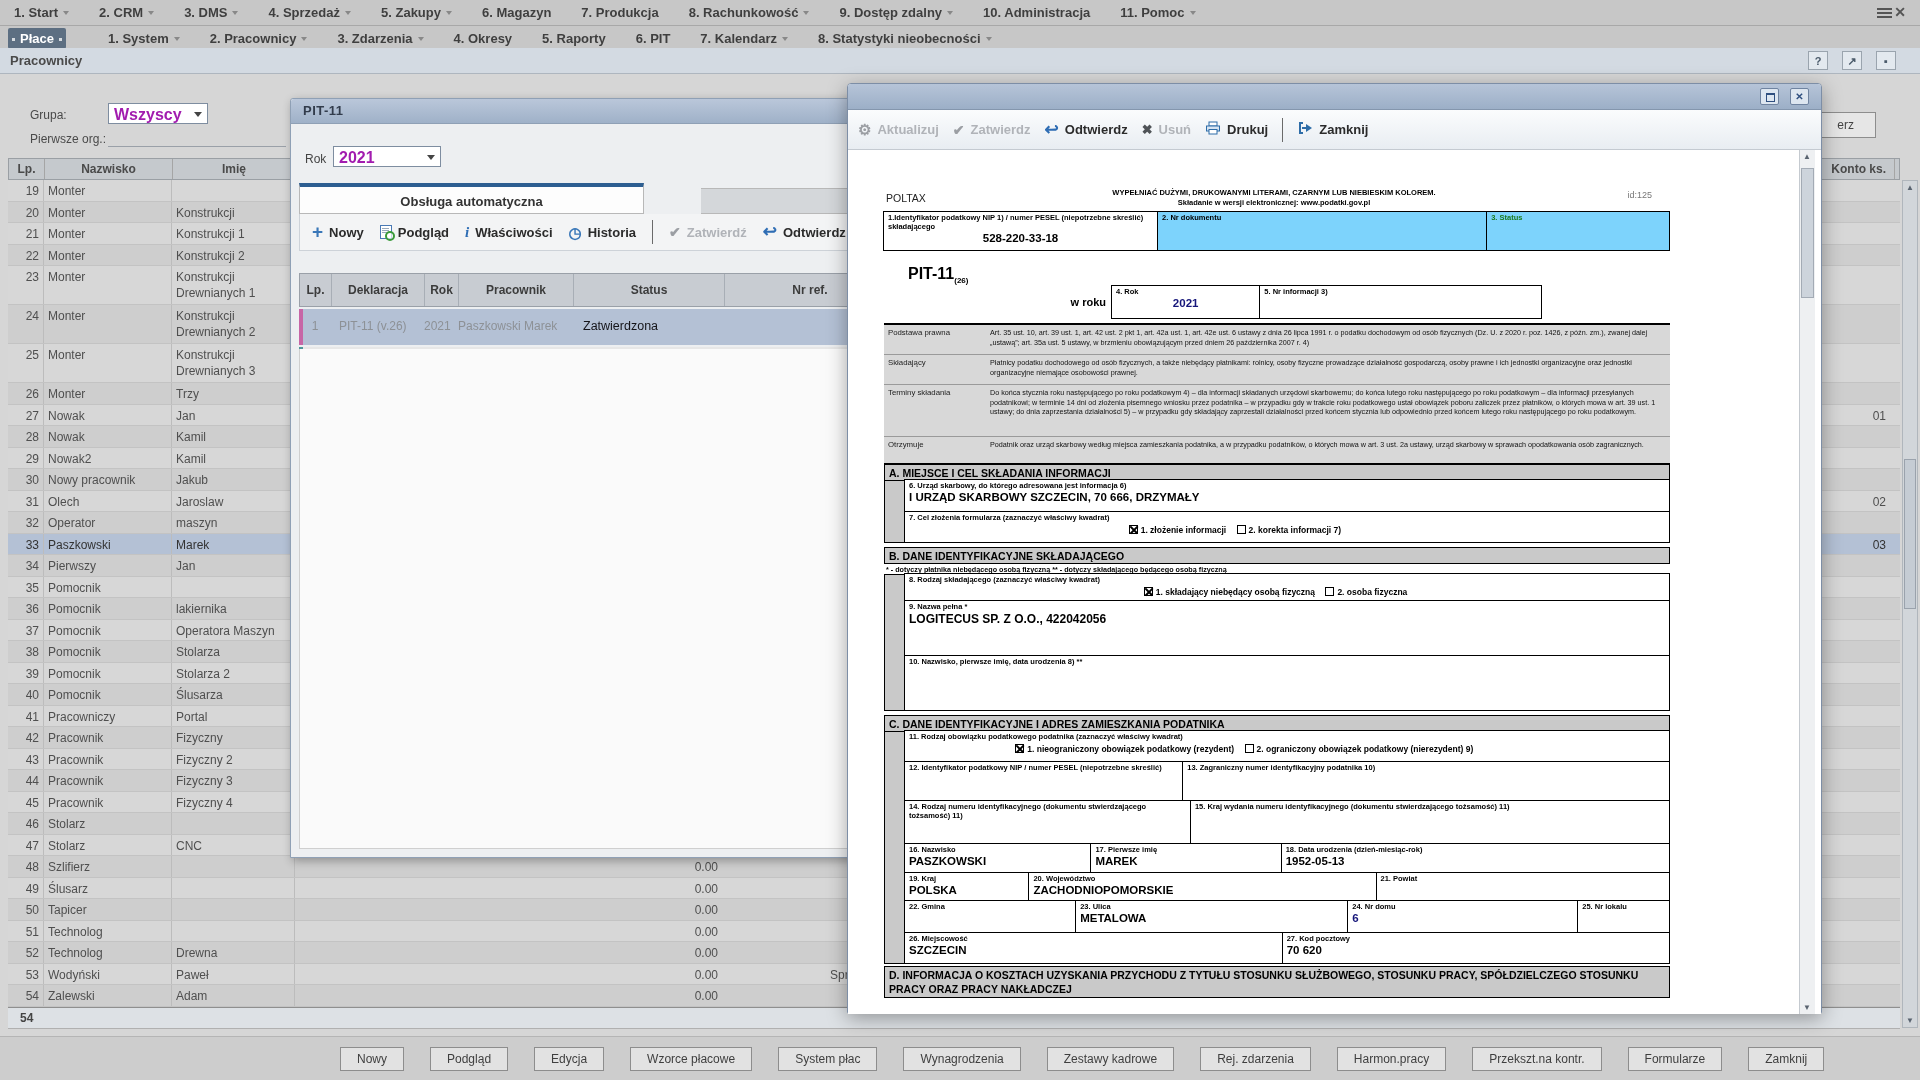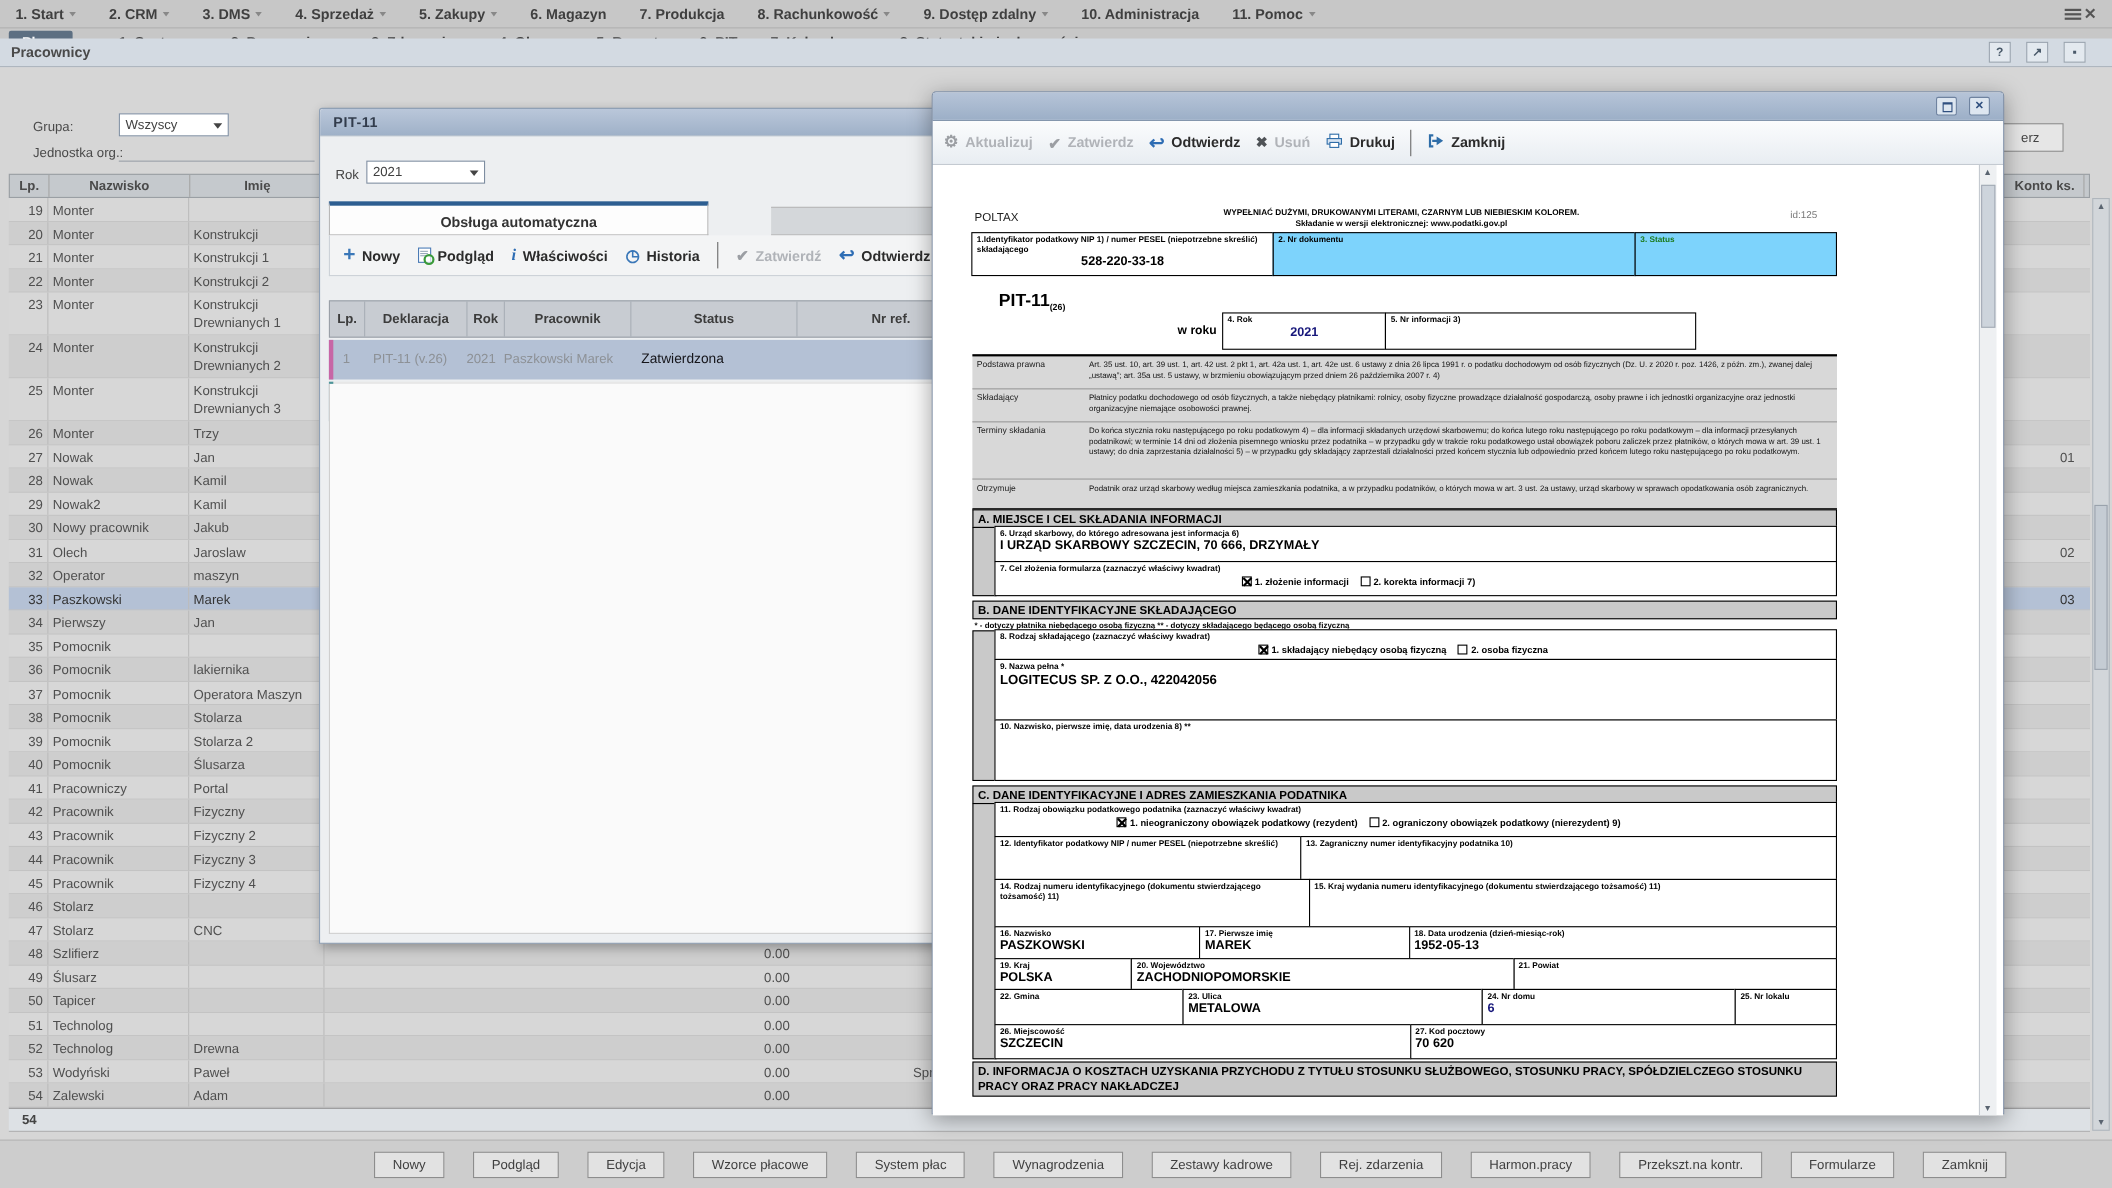--- a/index.html
+++ b/index.html
@@ -14,29 +14,29 @@
   .mitem{display:flex;align-items:center;gap:5px;font-size:13px;font-weight:600;color:#3f3f3f;cursor:default;white-space:nowrap;}
   .caret{width:0;height:0;border-left:3.5px solid transparent;border-right:3.5px solid transparent;border-top:4px solid #888;margin-top:1px;}
   .module-chip{background:#5d6f82;color:#fff;font-size:13px;font-weight:700;padding:3px 12px;border-radius:2px;position:relative;margin-right:12px;}
   .module-chip::before,.module-chip::after{content:"";position:absolute;top:10px;width:3px;height:3px;background:rgba(255,255,255,.75);}
   .module-chip::before{left:4px;} .module-chip::after{right:4px;}
   .hamburger{position:absolute;right:28px;top:8px;width:15px;height:10px;border-top:2px solid #555;border-bottom:2px solid #555;}
   .hamburger::before{content:"";position:absolute;left:0;right:0;top:2px;height:2px;background:#555;}
   .bar2-close{position:absolute;right:14px;top:4px;font-size:14px;color:#555;font-weight:700;}
 
   
-  .panel-head{position:absolute;left:0;top:35px;width:1920px;height:26px;background:#d3dae2;border-bottom:1px solid #aeb6bf;}
+  .panel-head{position:absolute;left:0;top:48px;width:1920px;height:26px;background:#d3dae2;border-bottom:1px solid #aeb6bf;}
   .panel-title{position:absolute;left:10px;top:5px;font-size:13px;font-weight:700;color:#4a4a4a;}
   .ph-ic{position:absolute;top:3px;width:20px;height:19px;border:1px solid #9aa4ae;background:#e3e9ef;
     font-size:11px;color:#4a5a6a;text-align:center;line-height:18px;font-weight:700;}
 
   
   .lbl{position:absolute;font-size:12px;color:#4a4a4a;}
-  .select{position:absolute;background:#fff;border:1px solid #7e8da0;height:21px;font-size:12px;color:#404040;
-    padding:2px 18px 0 5px;}
+  .select{position:absolute;background:#fff;border:1px solid #7e8da0;height:21px;font-size:16px;color:#a21caf;
+    padding:2px 18px 0 5px;font-weight:bold;}
   .select .sc{position:absolute;right:5px;top:8px;width:0;height:0;border-left:4px solid transparent;border-right:4px solid transparent;border-top:5px solid #444;}
   .underline-field{position:absolute;border-bottom:1px solid #9aa0a8;height:1px;}
 
   
   .bgrid{position:absolute;left:8px;top:158px;width:1892px;height:870px;}
   .bg-head{position:absolute;left:0;top:0;width:100%;height:22px;background:#c5c9cd;border:1px solid #9a9fa4;}
   .hcell{position:absolute;top:0;height:20px;font-size:12px;font-weight:700;color:#4a4a4a;text-align:center;padding-top:3px;border-right:1px solid #a5a5a5;}
   .erow{position:absolute;left:0;width:100%;border-bottom:1px solid #c3c3c3;font-size:12px;color:#4f4f4f;}
   .erow.light{background:#d7d7d7;} .erow.dark{background:#cecece;} .erow.sel{background:#b4c1d5;color:#333;}
   .ecell{position:absolute;top:0;bottom:0;overflow:hidden;padding:3px 4px 0 4px;line-height:1.35;}
@@ -240,21 +240,21 @@
     <div class="panel-title">Pracownicy</div>
     <div class="ph-ic" style="right:92px;">?</div>
     <div class="ph-ic" style="right:58px;">↗</div>
     <div class="ph-ic" style="right:24px;">▪</div>
   </div>
 
   <div class="lbl" style="left:30px;top:108px;">Grupa:</div>
   <div class="select" style="left:108px;top:103px;width:100px;">
     <span>Wszyscy</span><span class="sc"></span>
   </div>
-  <div class="lbl" style="left:30px;top:132px;">Jednostka org.:</div>
+  <div class="lbl" style="left:30px;top:132px;">Pierwsze org.:</div>
   <div class="underline-field" style="left:108px;top:146px;width:178px;"></div>
 
   <div class="bgrid" id="bgrid">
     <div class="bg-head">
       <div class="hcell" style="left:0;width:36px;">Lp.</div>
       <div class="hcell" style="left:36px;width:128px;">Nazwisko</div>
       <div class="hcell" style="left:164px;width:123px;">Imię</div>
       <div class="hcell" style="left:1812px;width:74px;border-left:1px solid #a5a5a5;text-align:right;padding-right:8px;">Konto ks.</div>
     </div>
   <div class="erow light" style="top: 22px; height: 21.5px;">

